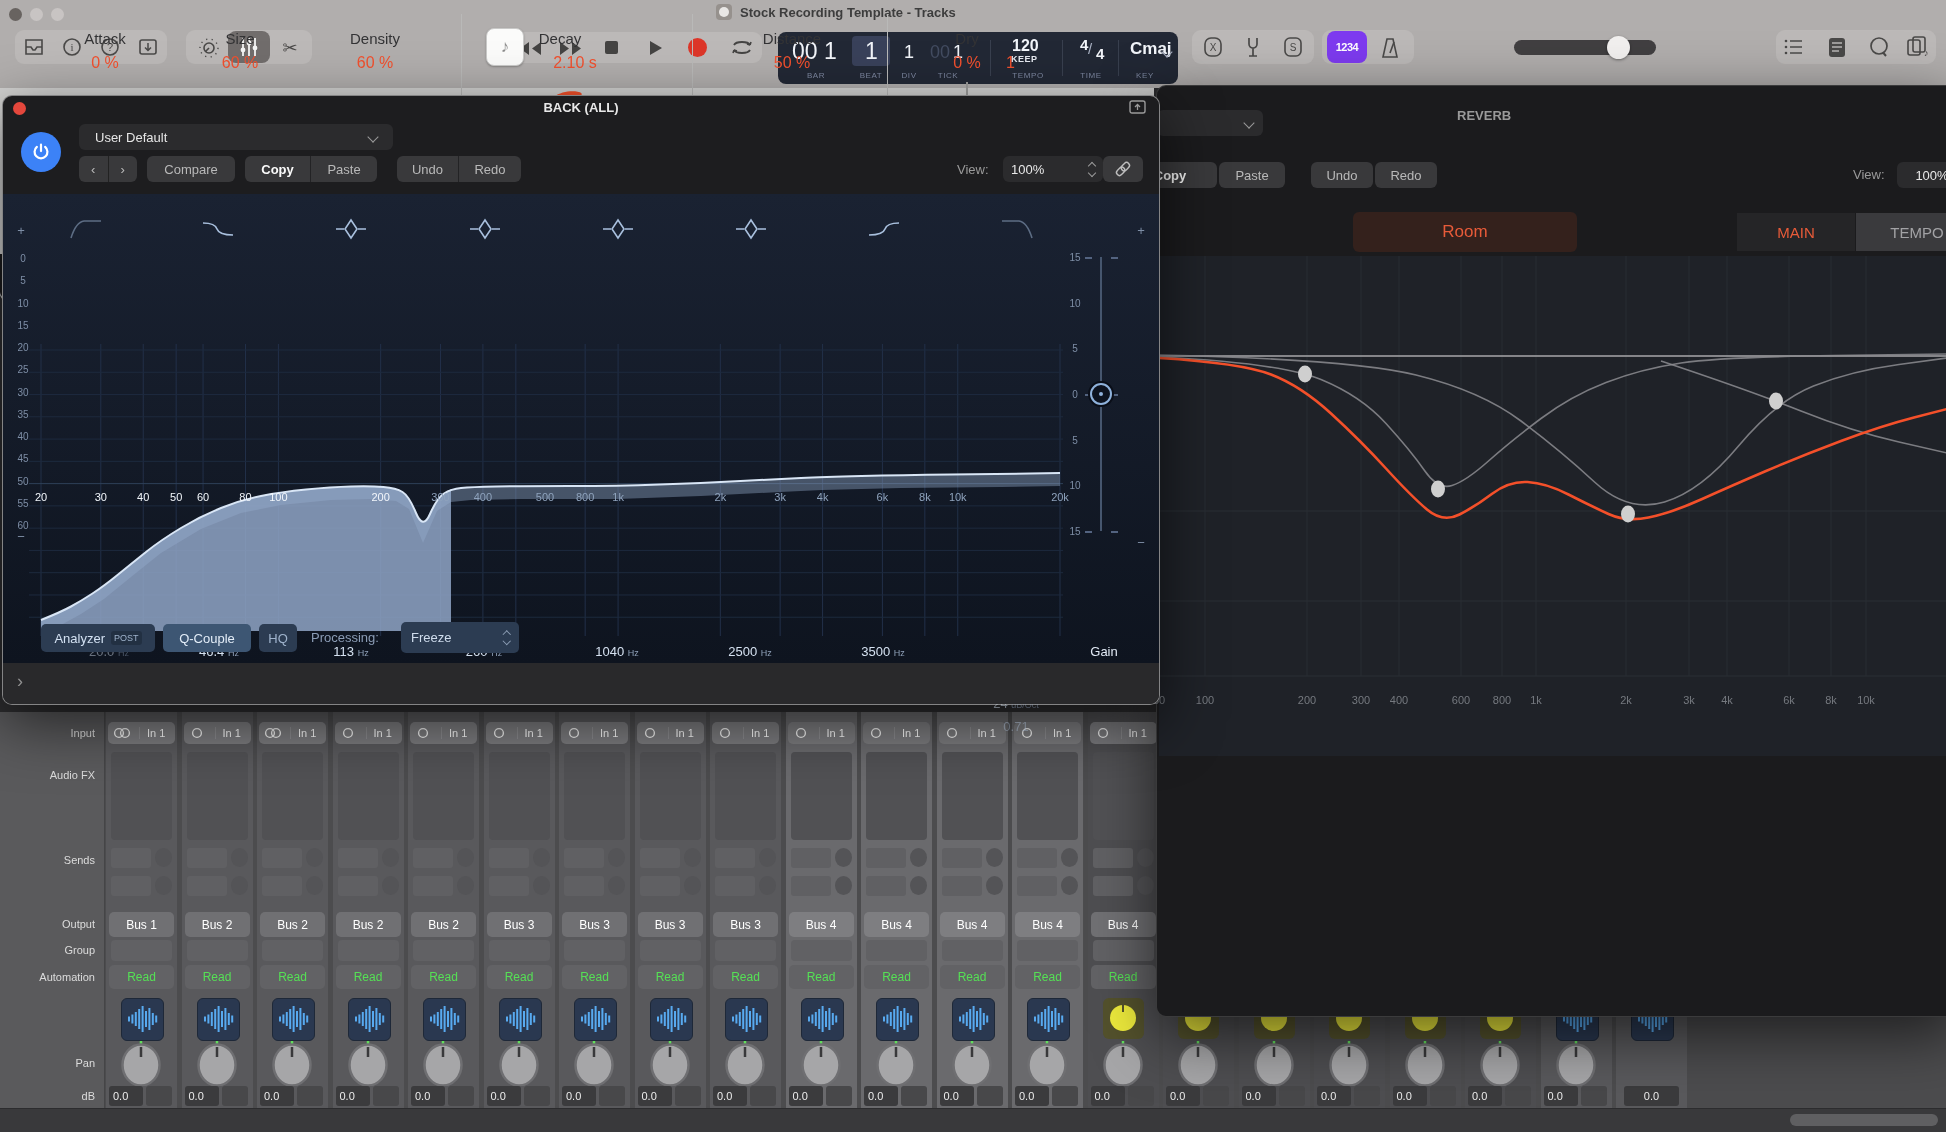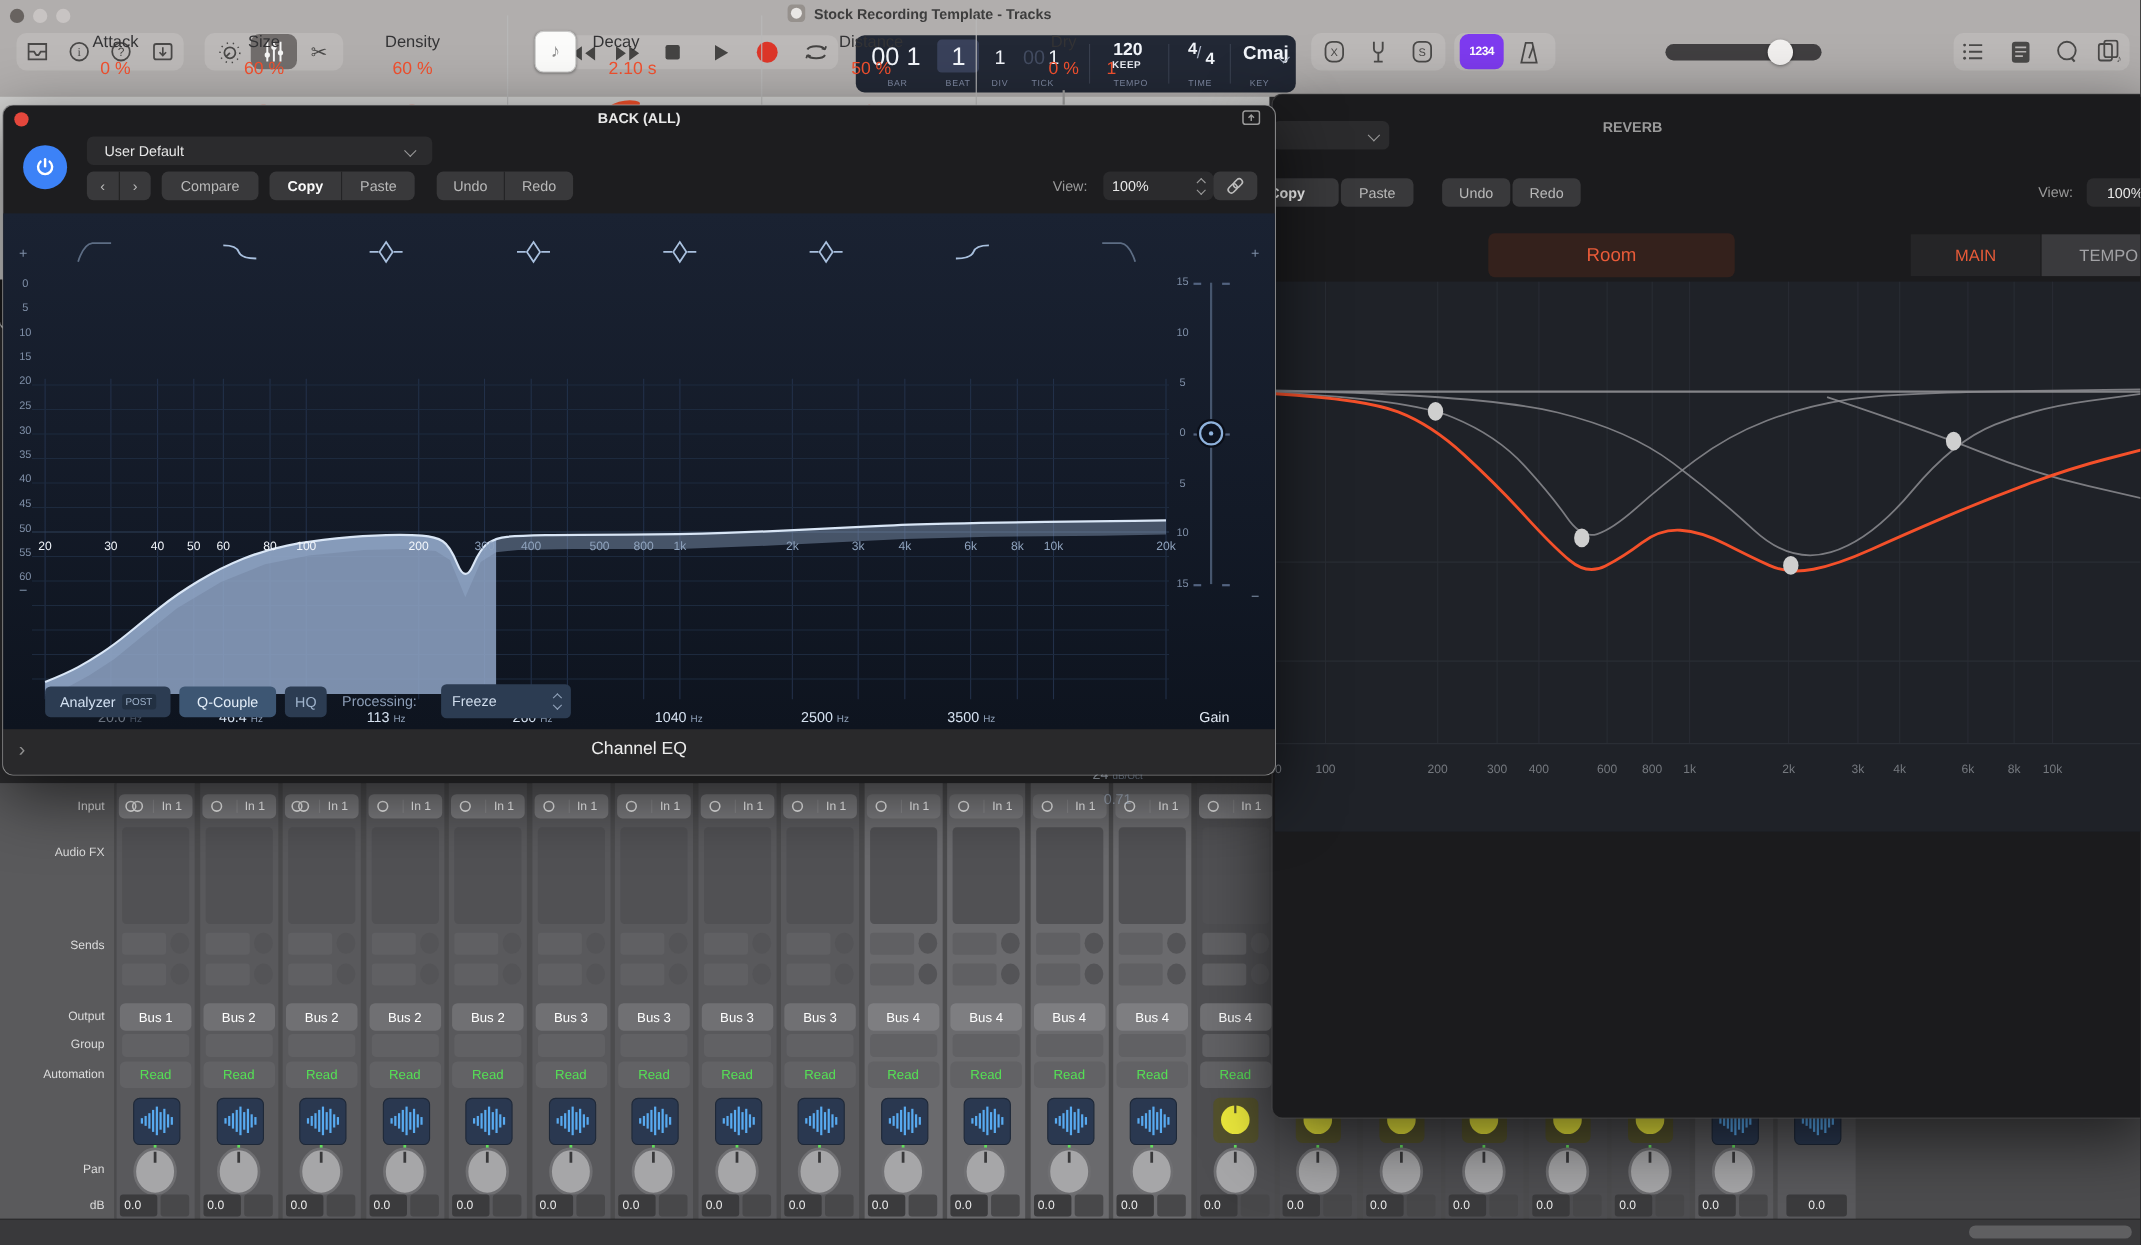--- a/index.html
+++ b/index.html
@@ -1285,16 +1285,15 @@
     <div class="eqfootbtn" style="left:398px;top:526px;width:118px;height:31px;background:#2c3c52;justify-content:space-between;padding:0 10px;box-sizing:border-box;">
       <span style="color:#cfdcec;">Freeze</span>
       <span style="display:flex;flex-direction:column;gap:1px;">
           <span class="chev" style="transform:rotate(-135deg);width:4.5px;height:4.5px;color:#8fa0b8;"></span>
           <span class="chev" style="width:4.5px;height:4.5px;color:#8fa0b8;"></span>
         </span>
       </div>
 
     <div class="abs" style="left:0;top:567px;width:1156px;height:41px;background:#29292b;border-radius:0 0 9px 9px;">
       <span class="txt" style="left:14px;top:8px;font-size:18px;color:#909090;">›</span>
-      <div class="txt" style="left:0;top:9px;width:1156px;text-align:center;font-size:16px;color:#ededed;">Channel EQ</div>
       </div>
   </div>
 </div>
 
 </body></html>

